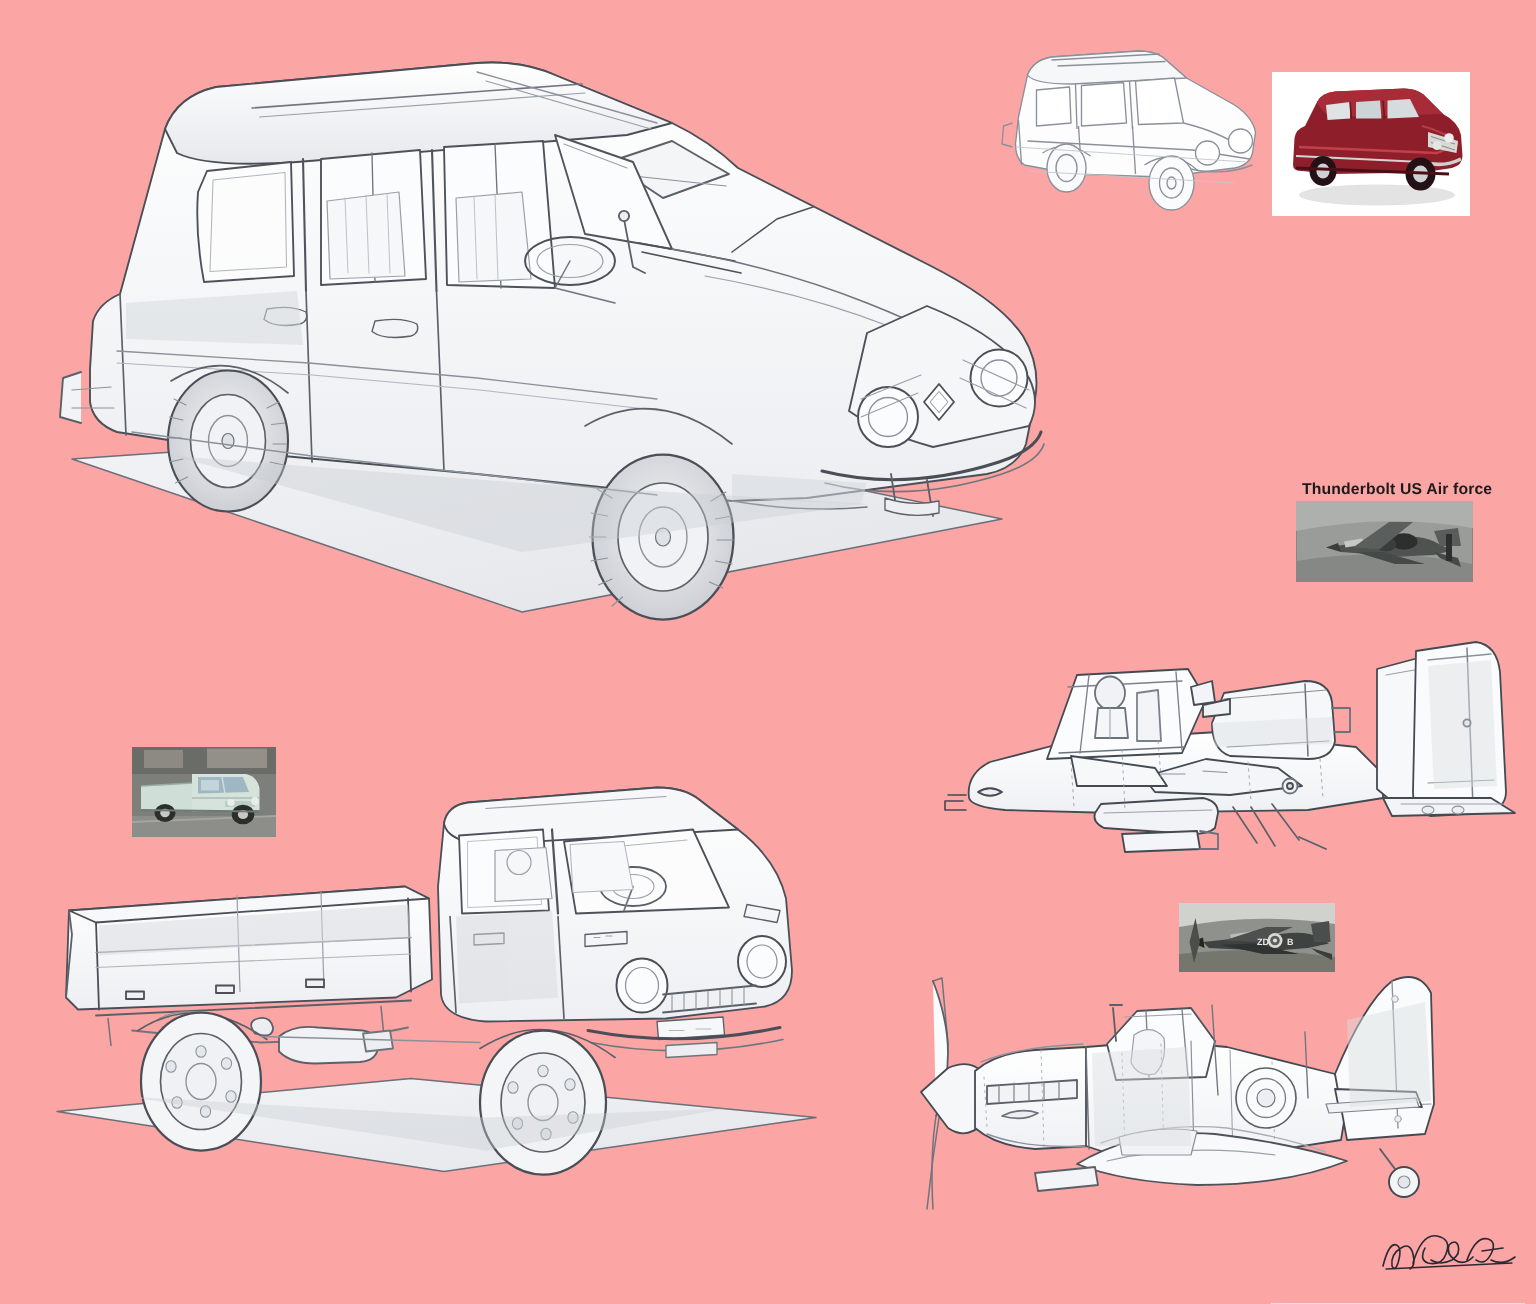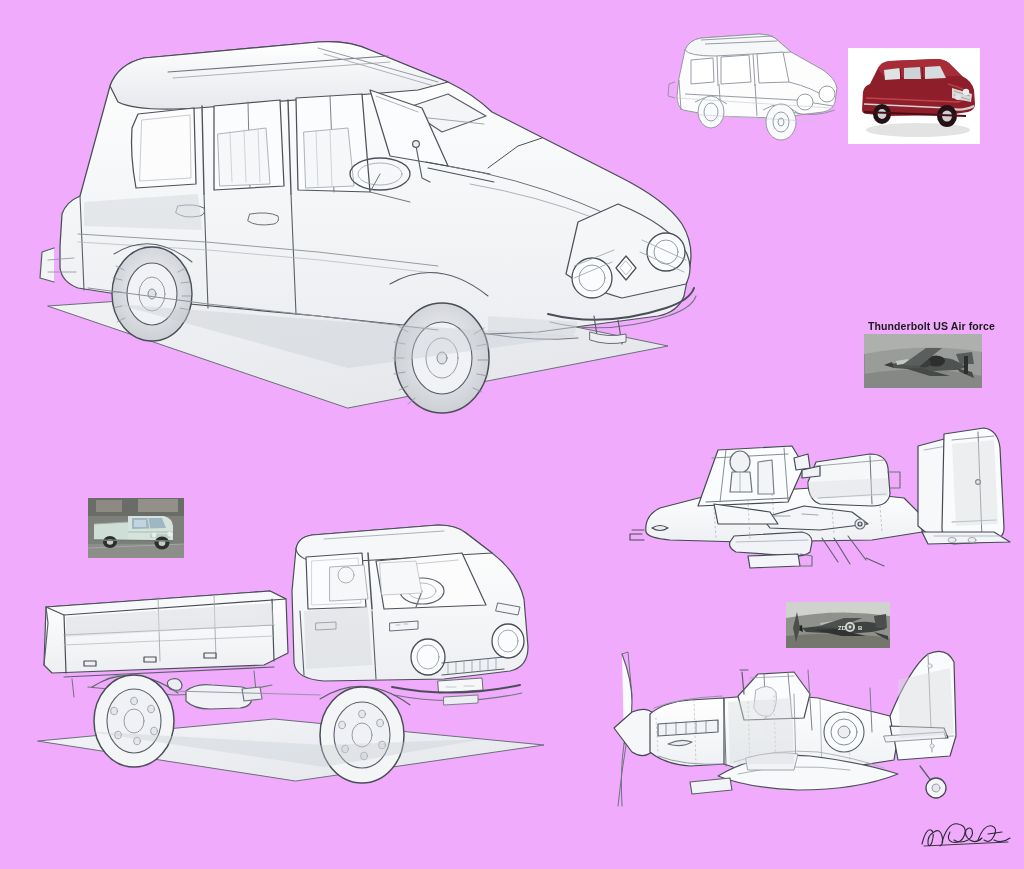--- a/index.html
+++ b/index.html
@@ -1,18 +1,18 @@
 <!DOCTYPE html>
 <html><head>
 <meta charset="utf-8">
 <style>
   html,body{margin:0;padding:0;background:#fff;}
   body{width:1024px;height:869px;overflow:hidden;
        font-family:"Liberation Sans",sans-serif;position:relative;}
-  .sheet{position:absolute;inset:0;background:#f0abfc;}
+  .sheet{position:absolute;inset:0;background:#fca5a5;}
   .art{position:absolute;}
   .art svg{display:block;width:100%;height:100%;overflow:visible;}
   .photo{position:absolute;overflow:hidden;}
   .photo svg{display:block;width:100%;height:100%;}
   .caption{position:absolute;font-weight:bold;color:#1b1b1b;
            letter-spacing:.1px;white-space:nowrap;}
   .sig{position:absolute;}
 </style>
 </head>
 <body>

